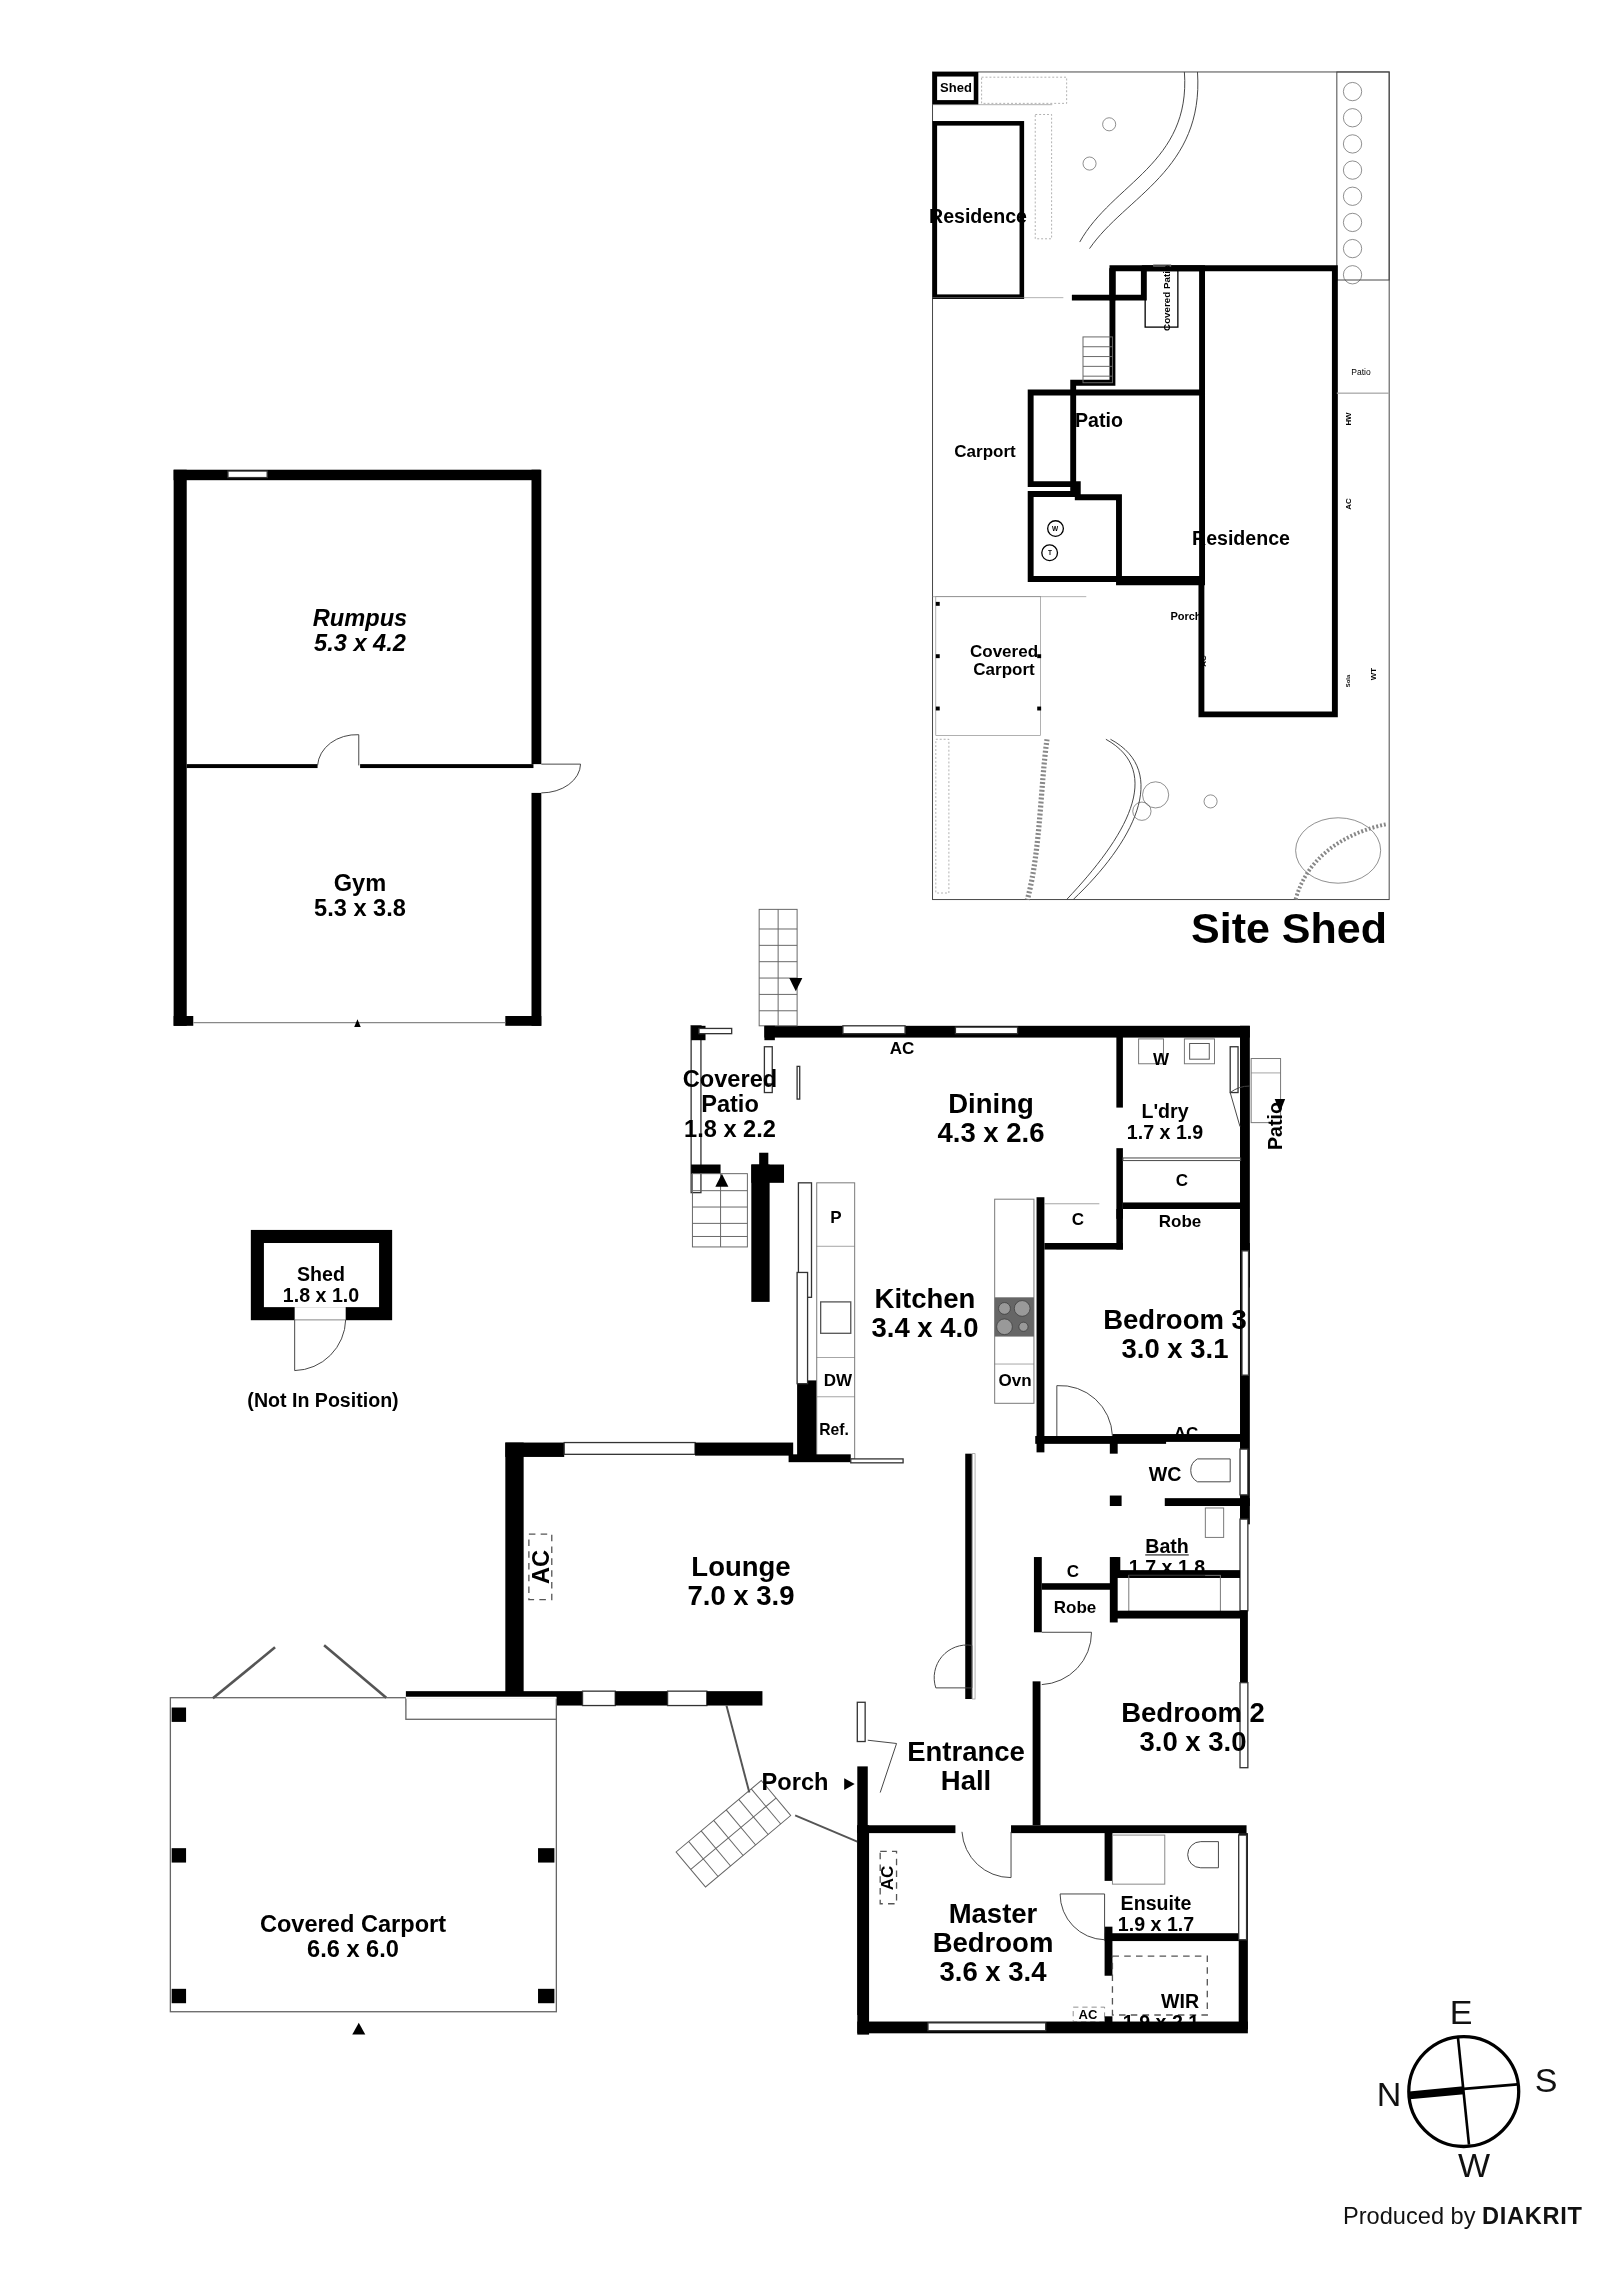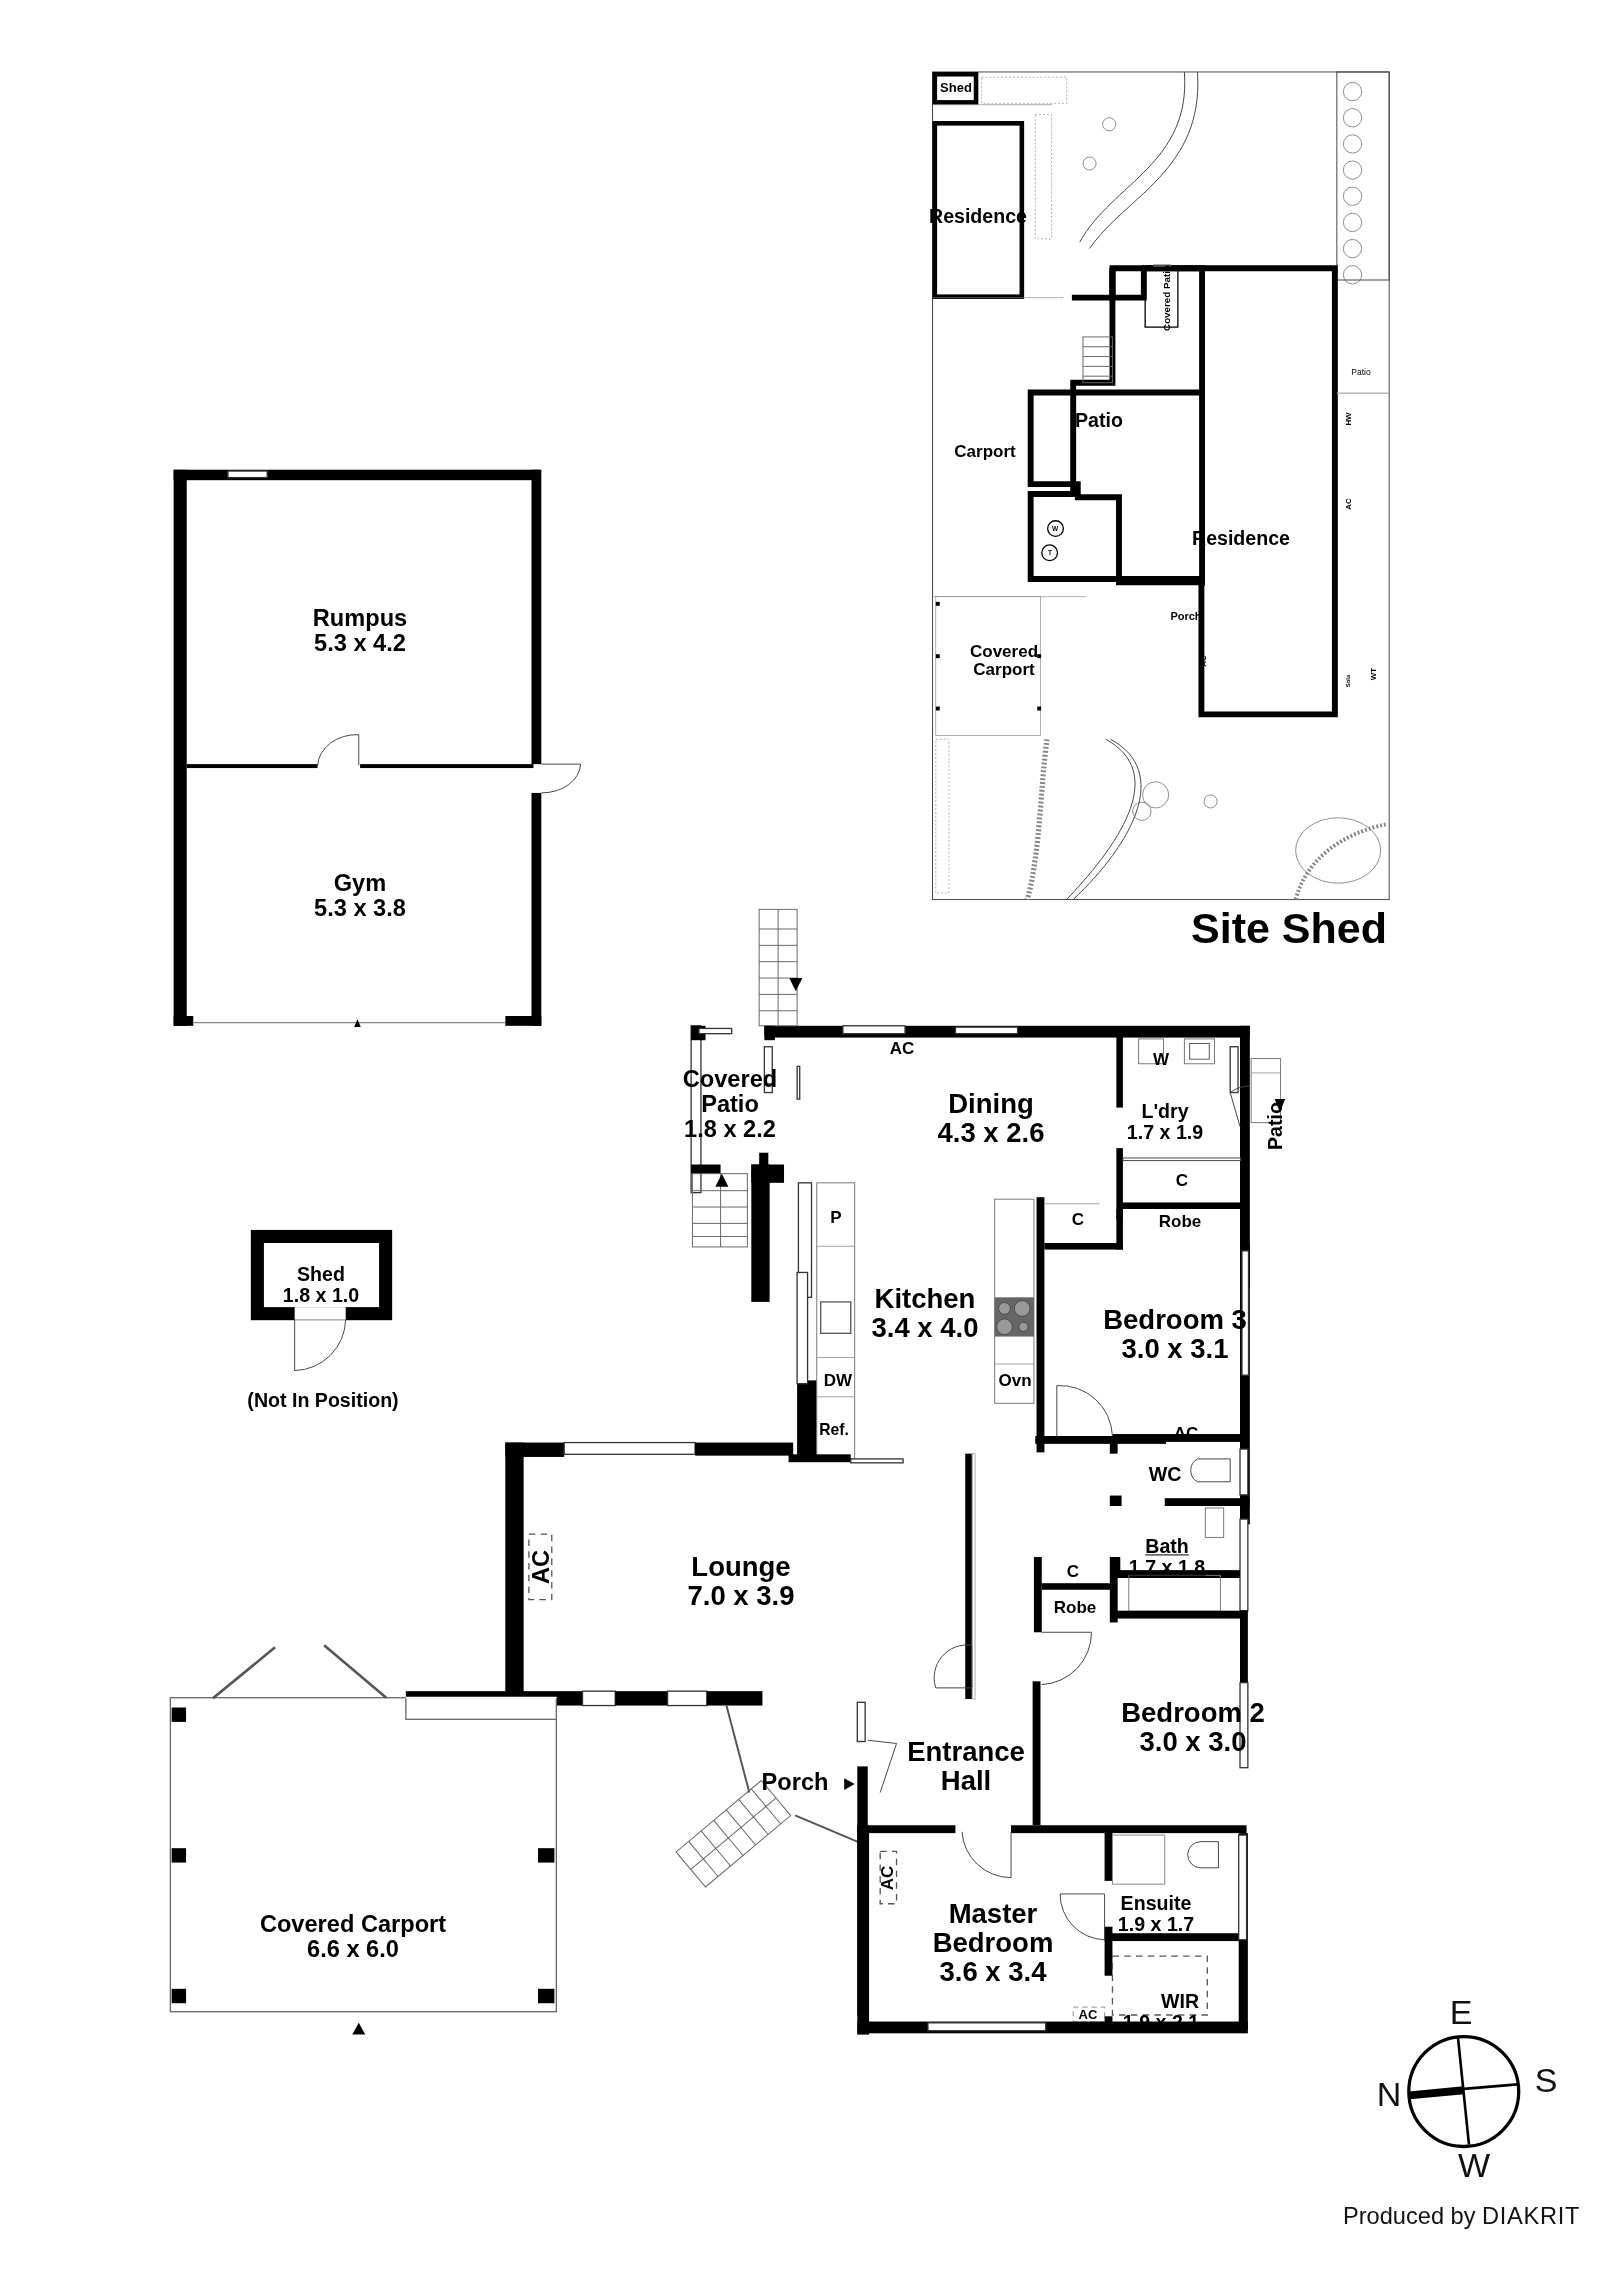--- a/index.html
+++ b/index.html
@@ -15,21 +15,21 @@
   .lbl .d { display:block; }
   .xl { font-size:27.5px; }
   .lg { font-size:23.6px; }
   .md { font-size:19.6px; }
   .sm { font-size:17px; }
   .xs { font-size:13px; }
   .vert { transform:translate(-50%,-50%) rotate(-90deg); }
   .title { font-size:43px; }
   .compass-l { position:absolute; transform:translate(-50%,-50%); font-family:"Liberation Sans", sans-serif; font-size:34px; color:#111; }
   .credit { position:absolute; font-family:"Liberation Sans", sans-serif; font-size:23.6px; color:#111; white-space:nowrap; }
-  .credit b { font-weight:normal; letter-spacing:0.7px; }
+  .credit b { font-weight:bold; letter-spacing:0.7px; }
 </style>
 </head>
 <body>
 
 <svg class="plan" viewBox="0 0 2480 3508">
 
   <g>
     <rect x="1425" y="110" width="698" height="1265" class="thin1"></rect>
 
     <rect x="1425" y="110" width="70" height="50" class="wall"></rect>
@@ -329,21 +329,21 @@
 <div class="lbl xs" style="left:1186px;top:617px;font-size:11px;">Porch</div>
 <div class="lbl xs vert" style="left:1349px;top:419px;font-size:7.9px;">HW</div>
 <div class="lbl xs vert" style="left:1349px;top:504px;font-size:7.9px;">AC</div>
 <div class="lbl xs vert" style="left:1204px;top:661px;font-size:7.9px;">AC</div>
 <div class="lbl xs vert" style="left:1348px;top:681px;font-size:5.9px;">Sola</div>
 <div class="lbl xs vert" style="left:1374px;top:674px;font-size:7.9px;">WT</div>
 <div class="lbl xs" style="left:1055px;top:529px;font-size:6.5px;">W</div>
 <div class="lbl xs" style="left:1050px;top:553px;font-size:6.5px;">T</div>
 <div class="lbl title" style="left:1289px;top:929px;">Site Shed</div>
 
-<div class="lbl lg" style="left:360px;top:631px;">
+<div class="lbl lg" style="left:360px;top:631px;font-style:italic;">
     <span class="n">Rumpus</span>
     <span class="d">5.3 x 4.2</span>
   </div>
 <div class="lbl lg" style="left:360px;top:896px;">
     <span class="n">Gym</span>
     <span class="d">5.3 x 3.8</span>
   </div>
 <div class="lbl md" style="left:321px;top:1285px;">
     <span class="n">Shed</span>
     <span class="d">1.8 x 1.0</span>

